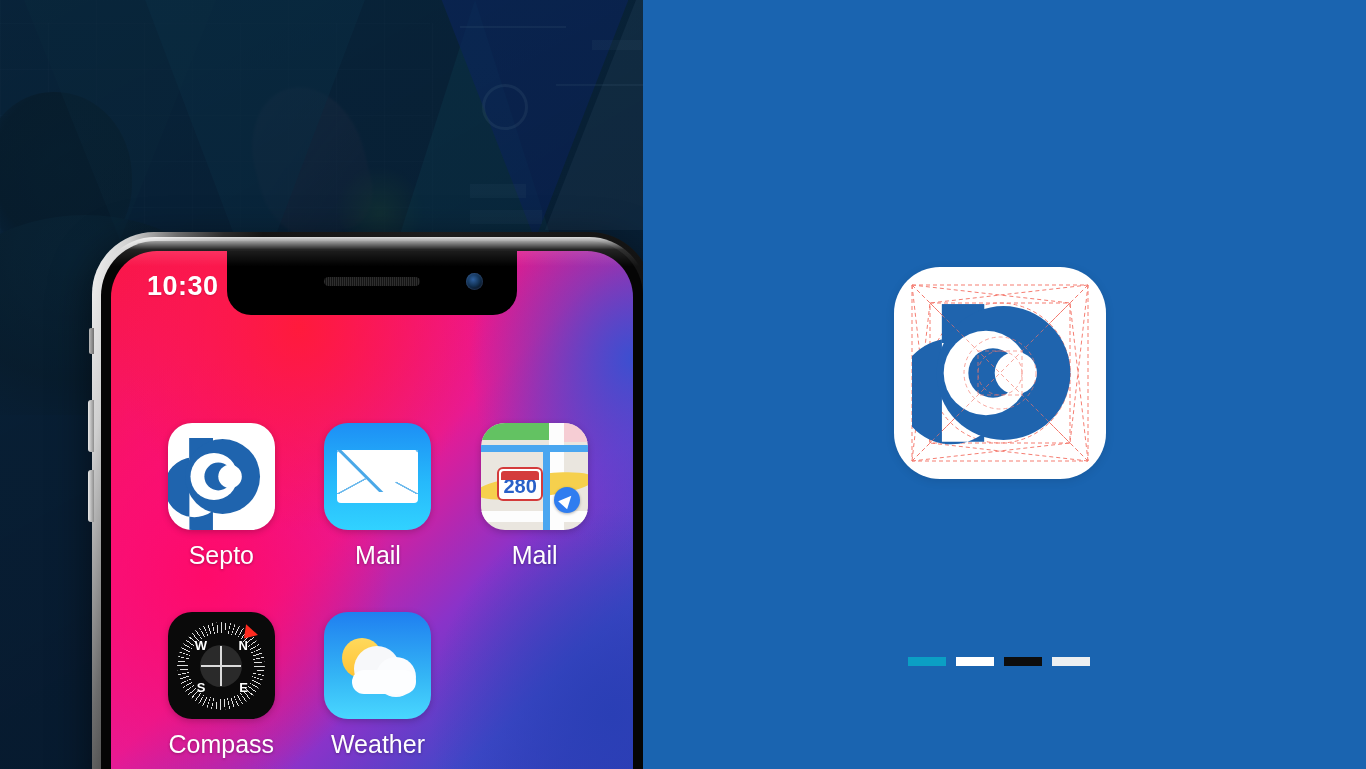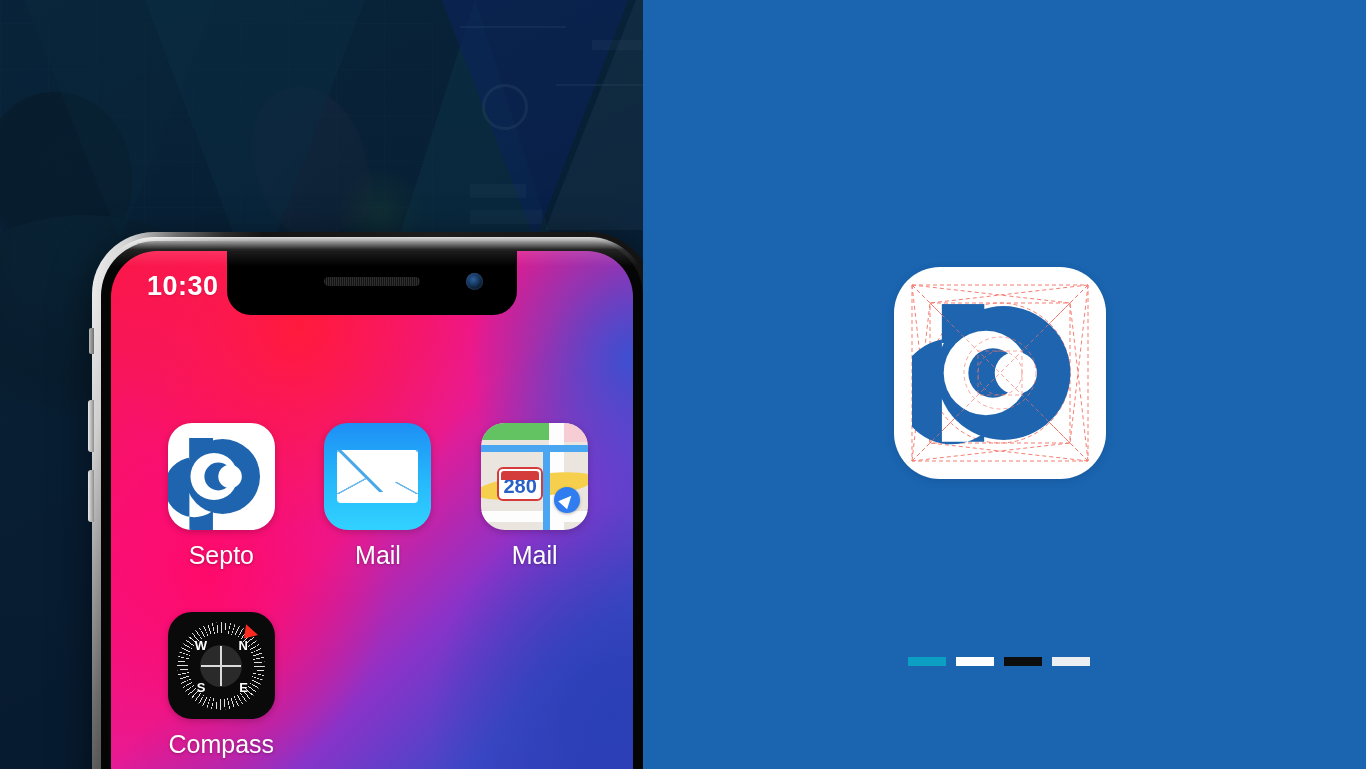--- a/index.html
+++ b/index.html
@@ -404,20 +404,29 @@
               <div class="cross-h"></div>
               <div class="card" style="left:27px;top:26px;">W</div>
               <div class="card" style="right:27px;top:26px;">N</div>
               <div class="card" style="right:27px;bottom:24px;">E</div>
               <div class="card" style="left:29px;bottom:24px;">S</div>
               <div class="needle"></div>
             </div>
             <div class="app-label">Compass</div>
           </div>
 
+          <div class="app">
+            <div class="app-icon ic-weather">
+              <div class="sun"></div>
+              <div class="cl1"></div>
+              <div class="cl2"></div>
+              <div class="cl3"></div>
+            </div>
+            <div class="app-label">Weather</div>
+          </div>
 
         </div>
       </div>
 
       <div class="phone-bezel-hl"></div>
 
       <div style="position:absolute;left:-3px;top:96px;width:5px;height:26px;background:linear-gradient(90deg,#b9b9b9,#6f6f6f);border-radius:2px 0 0 2px;"></div>
       <div style="position:absolute;left:-4px;top:168px;width:6px;height:52px;background:linear-gradient(90deg,#e9e9e9,#8d8d8d);border-radius:3px 0 0 3px;"></div>
       <div style="position:absolute;left:-4px;top:238px;width:6px;height:52px;background:linear-gradient(90deg,#e9e9e9,#8d8d8d);border-radius:3px 0 0 3px;"></div>
     </div>

